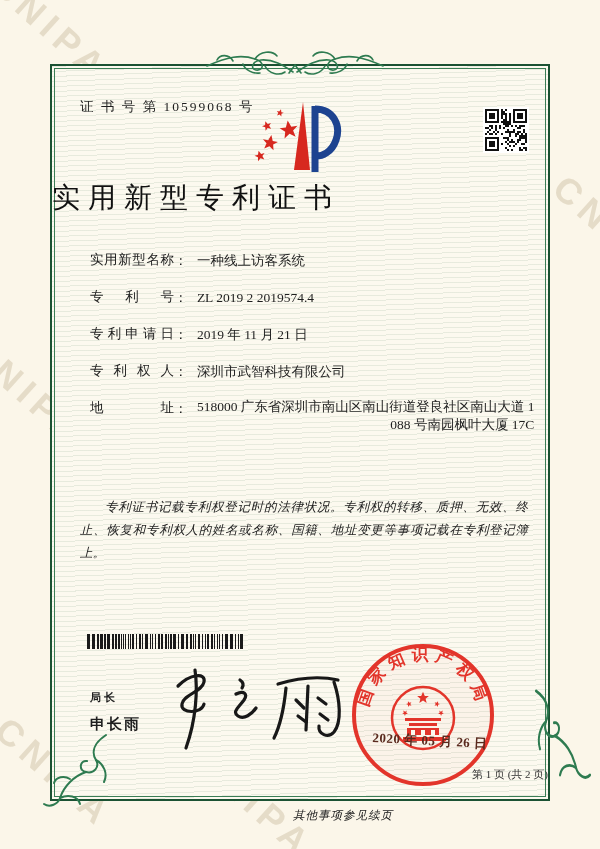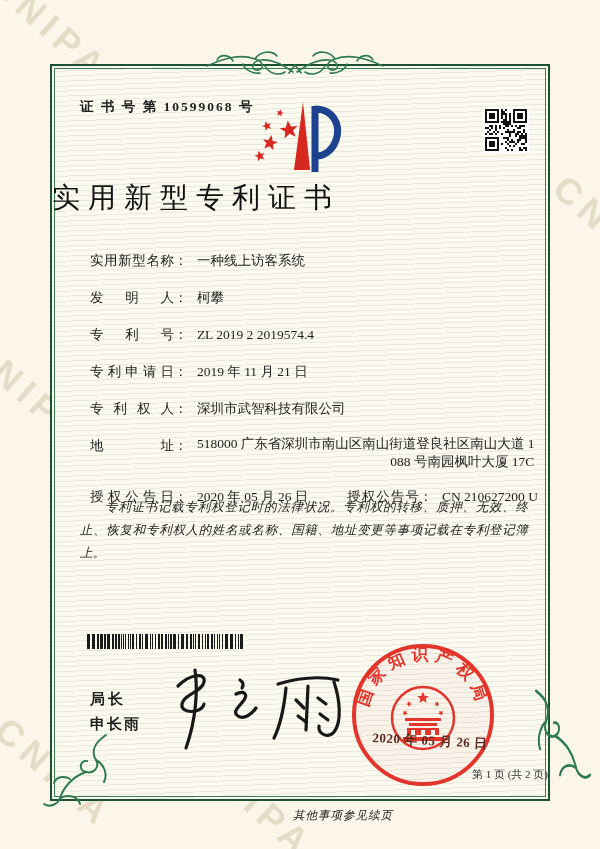--- a/index.html
+++ b/index.html
@@ -21,44 +21,45 @@
     background-color:#fcf9ef;
     background-image:repeating-linear-gradient(178deg,
       rgba(148,176,150,0.20) 0px, rgba(148,176,150,0.20) 1px,
       rgba(0,0,0,0) 1px, rgba(0,0,0,0) 5px);
   }
   .panel::before{
     content:"";position:absolute;left:2px;top:2px;right:2px;bottom:2px;
     border:1px solid #3a7d55;pointer-events:none;
   }
   .abs{position:absolute;}
-  .cert-no{left:28px;top:32px;font-size:13.5px;letter-spacing:2px;font-weight:bold;}
+  .cert-no{left:28px;top:32px;font-size:13.5px;letter-spacing:2px;}
   .title{
     left:0;top:113px;width:100%;text-align:left;
     font-size:28px;font-weight:normal;letter-spacing:8px;color:#111;
   }
   .fields{left:38px;top:184px;width:440px;font-size:13.5px;}
   .frow{line-height:22px;margin-bottom:15px;white-space:nowrap;}
   .flabel{
     display:inline-block;width:84px;text-align:justify;text-align-last:justify;
     vertical-align:top;
+    font-family:Liberation Mono, monospace;
   }
   .fcolon{display:inline-block;vertical-align:top;}
   .fvalue{display:inline-block;margin-left:6px;vertical-align:top;white-space:normal;text-align:right;}
   .addr .fvalue{line-height:18px;max-width:342px;}
   .pairrow{display:flex;}
   .pair2{margin-left:48px;}
   .paras{
     left:28px;top:430px;width:448px;font-size:12.5px;line-height:1.85;
     text-align:justify;font-style:italic;color:#222;
   }
   .paras p{margin:0;text-indent:2em;}
   .barcode-box{left:35px;top:568px;width:158px;height:15px;}
   .sig-title{left:38px;top:624px;font-family:"Liberation Sans","DejaVu Sans",sans-serif;
-    font-weight:bold;font-size:15px;letter-spacing:3px;}
+    font-weight:bold;font-size:11px;letter-spacing:3px;}
   .sig-name{left:38px;top:649px;font-family:"Liberation Sans","DejaVu Sans",sans-serif;
     font-weight:bold;font-size:15px;letter-spacing:2px;}
   .sig-script{left:88px;top:598px;}
   .seal{left:296px;top:572px;width:150px;height:155px;}
   .seal-date{
     left:318px;top:666px;width:120px;text-align:center;
     font-size:13px;font-weight:bold;color:#5a2a1e;transform:rotate(3deg);
     letter-spacing:0.5px;white-space:nowrap;
   }
   .pagenum{left:0;top:701px;width:100%;text-align:right;font-size:11px;color:#333;}
@@ -235,50 +236,36 @@
   </div>
 
   <div class="abs title">实用新型专利证书</div>
 
   <div class="abs fields">
     <div class="frow">
       <span class="flabel">实用新型名称</span><span class="fcolon">：</span>
       <span class="fvalue">一种线上访客系统</span>
     </div>
     <div class="frow">
-      <span class="flabel">发明人</span><span class="fcolon">：</span>
-      <span class="fvalue">柯攀</span>
-    </div>
-    <div class="frow">
       <span class="flabel">专利号</span><span class="fcolon">：</span>
       <span class="fvalue">ZL 2019 2 2019574.4</span>
     </div>
     <div class="frow">
       <span class="flabel">专利申请日</span><span class="fcolon">：</span>
       <span class="fvalue">2019 年 11 月 21 日</span>
     </div>
     <div class="frow">
       <span class="flabel">专利权人</span><span class="fcolon">：</span>
       <span class="fvalue">深圳市武智科技有限公司</span>
     </div>
     <div class="frow addr">
       <span class="flabel">地址</span><span class="fcolon">：</span>
       <span class="fvalue">
         <span style="display:block">518000 广东省深圳市南山区南山街道登良社区南山大道 1</span>
         <span style="display:block">088 号南园枫叶大厦 17C</span>
-      </span>
-    </div>
-    <div class="frow pairrow">
-      <span>
-        <span class="flabel">授权公告日</span><span class="fcolon">：</span>
-        <span class="fvalue">2020 年 05 月 26 日</span>
-      </span>
-      <span class="pair2">
-        <span class="flabel" style="width:72px">授权公告号</span><span class="fcolon">：</span>
-        <span class="fvalue">CN 210627200 U</span>
       </span>
     </div>
   </div>
 
   <div class="abs paras">
     <p>专利证书记载专利权登记时的法律状况。专利权的转移、质押、无效、终止、恢复和专利权人的姓名或名称、国籍、地址变更等事项记载在专利登记簿上。</p>
   </div>
 
   <div class="abs barcode-box">
     <svg id="bcsvg" width="158" height="15" viewBox="0 0 158 15">

